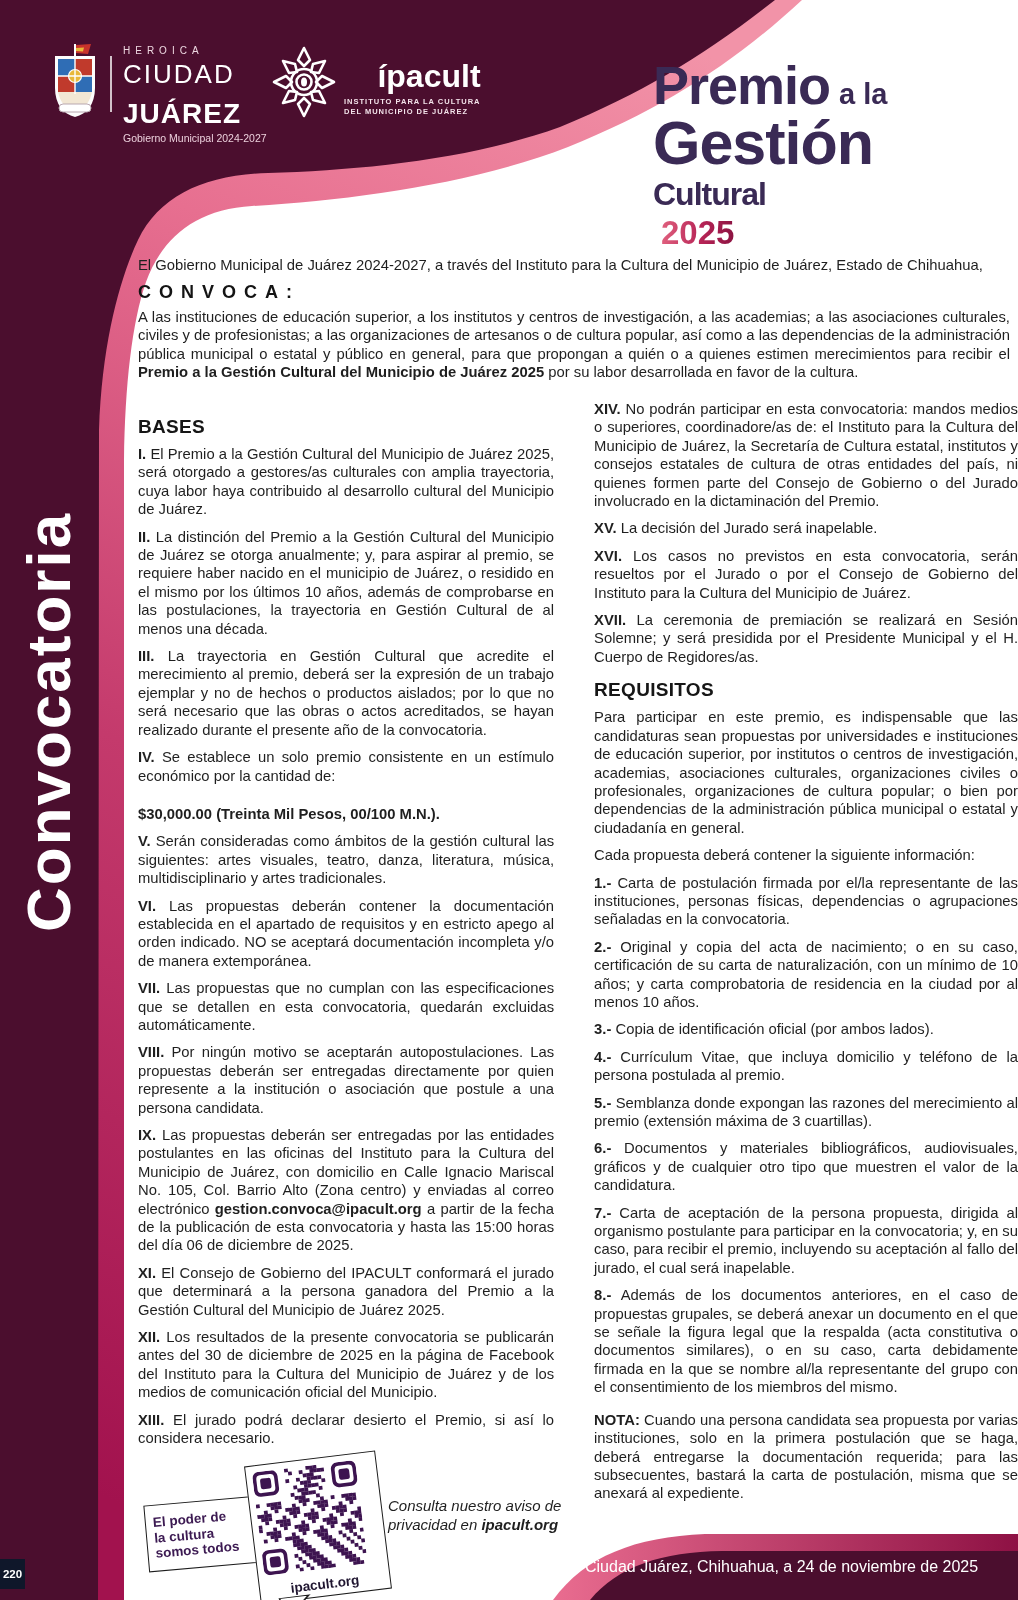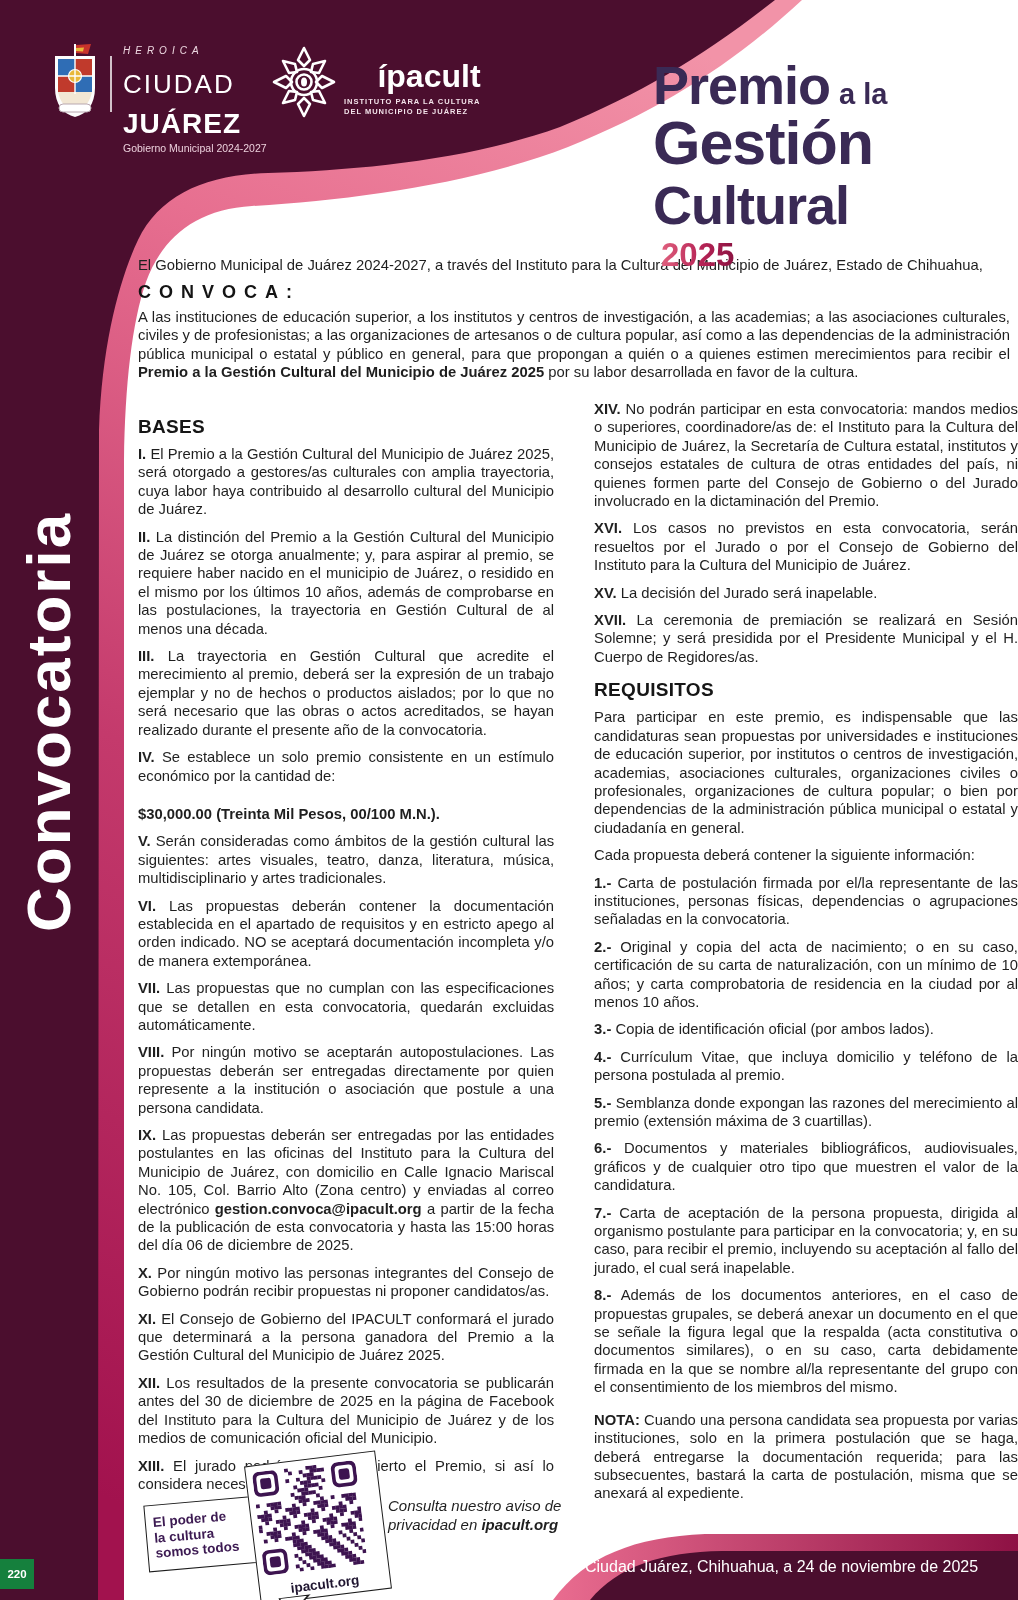--- a/index.html
+++ b/index.html
@@ -3,33 +3,33 @@
 <meta charset="utf-8">
 <style>
   html,body{margin:0;padding:0;background:#888;}
   .page{position:relative;width:1018px;height:1600px;background:#ffffff;overflow:hidden;
         font-family:"Liberation Sans",sans-serif;color:#1f1f1f;margin:0 auto;}
   .bg{position:absolute;left:0;top:0;z-index:0;}
   
   .crest{position:absolute;left:52px;top:44px;z-index:2;}
   .hdr-divider{position:absolute;left:110px;top:56px;width:2px;height:56px;background:rgba(255,255,255,.75);z-index:2;}
   .citytext{position:absolute;left:123px;top:46px;z-index:2;color:#fff;line-height:1;}
-  .heroica{font-size:10px;letter-spacing:5px;color:#eed8e1;margin-bottom:15px;font-style:italic;}
+  .heroica{font-size:10px;letter-spacing:5px;color:#eed8e1;margin-bottom:5px;}
   .ciudad{font-size:26px;letter-spacing:2px;font-weight:400;}
   .juarez{font-size:28px;font-weight:700;letter-spacing:1px;margin-top:13px;}
   .gob{font-size:10.5px;color:#ecd0dc;margin-top:5px;}
   .ipacult{position:absolute;left:272px;top:46px;z-index:2;display:flex;align-items:flex-start;gap:8px;color:#fff;}
   .ipa-name{font-size:32px;font-weight:700;line-height:1;margin-top:14px;text-align:right;}
   .ipa-sub{font-size:7.5px;letter-spacing:1px;line-height:1.35;margin-top:5px;font-weight:700;color:#f3e2ea;}
   .title{position:absolute;left:653px;top:58px;z-index:2;color:#3a2a55;line-height:1;}
   .t1{display:flex;align-items:baseline;}
   .t-premio{font-size:54px;font-weight:700;letter-spacing:-1px;}
   .t-ala{font-size:29px;font-weight:700;margin-left:9px;}
   .t-gestion{font-size:61px;font-weight:700;letter-spacing:-1px;margin-top:1px;}
-  .t-cultural{font-size:54px;font-weight:700;letter-spacing:-1px;margin-top:4px;}
+  .t-cultural{font-size:32px;font-weight:700;letter-spacing:-1px;margin-top:4px;}
   .t-year{font-size:33px;font-weight:700;margin-top:6px;
           background:linear-gradient(90deg,#e0607e,#b72456 55%,#8c1342);
           -webkit-background-clip:text;background-clip:text;color:transparent;width:max-content;margin-left:8px;}
   
   .side-label{position:absolute;left:2px;top:358px;width:92px;height:728px;z-index:2;
               writing-mode:vertical-rl;transform:rotate(180deg);
               display:flex;align-items:center;justify-content:center;
               color:#fff;font-size:62px;font-weight:700;letter-spacing:2px;}
   
   .intro{position:absolute;left:138px;top:256px;width:872px;z-index:1;}
@@ -38,21 +38,21 @@
   .columns{position:absolute;left:138px;top:400px;width:880px;display:flex;gap:40px;z-index:1;}
   .col-left{width:424px;padding-top:16px;}
   .col-right{width:432px;}
   h2.sec{font-size:19px;font-weight:700;margin:0 0 7px;color:#161616;letter-spacing:.3px;}
   h2.sec.req{margin-top:13px;}
   p.item{margin:0 0 9px;font-size:14.8px;line-height:18.4px;text-align:justify;}
   p.item .rn{font-weight:700;}
   .amount{display:block;font-weight:700;margin-top:20px;}
   .bold{font-weight:700;}
   
-  .pagenum{position:absolute;left:0;top:1559px;width:34px;height:30px;background:#15803d;color:#fff;
+  .pagenum{position:absolute;left:0;top:1559px;width:25px;height:30px;background:#0f172a;color:#fff;
            display:flex;align-items:center;justify-content:center;font-size:11.5px;font-weight:700;z-index:3;}
   .slogan-box{position:absolute;left:146px;top:1500px;width:112px;background:#fff;border:1.6px solid #1c1c1c;
               padding:9px 7px;transform:rotate(-5deg);z-index:3;}
   .slogan-box div{font-size:13.5px;font-weight:700;color:#3c1a52;line-height:1.15;}
   .qr-tile{position:absolute;left:252px;top:1458px;width:118px;background:#fff;border:1.6px solid #1c1c1c;
            padding:6px 6px 4px;transform:rotate(-7deg);z-index:4;}
   .qr-tile .tail{position:absolute;left:16px;bottom:-19px;}
   .qr-label{font-size:13.5px;font-weight:700;text-align:center;color:#1f1530;margin-top:4px;}
   .privacy{position:absolute;left:388px;top:1496px;width:192px;font-size:15px;line-height:19px;z-index:2;font-style:italic;}
   .footer-date{position:absolute;left:585px;top:1558px;color:#fff;font-size:16px;z-index:2;}
@@ -156,30 +156,29 @@
       <h2 class="sec">BASES</h2>
       <p class="item"><b class="rn">I.</b> <span>El Premio a la Gestión Cultural del Municipio de Juárez 2025, será otorgado a gestores/as culturales con amplia trayectoria, cuya labor haya contribuido al desarrollo cultural del Municipio de Juárez.</span></p>
       <p class="item"><b class="rn">II.</b> <span>La distinción del Premio a la Gestión Cultural del Municipio de Juárez se otorga anualmente; y, para aspirar al premio, se requiere haber nacido en el municipio de Juárez, o residido en el mismo por los últimos 10 años, además de comprobarse en las postulaciones, la trayectoria en Gestión Cultural de al menos una década.</span></p>
       <p class="item"><b class="rn">III.</b> <span>La trayectoria en Gestión Cultural que acredite el merecimiento al premio, deberá ser la expresión de un trabajo ejemplar y no de hechos o productos aislados; por lo que no será necesario que las obras o actos acreditados, se hayan realizado durante el presente año de la convocatoria.</span></p>
       <p class="item"><b class="rn">IV.</b> <span>Se establece un solo premio consistente en un estímulo económico por la cantidad de:</span><span class="amount">$30,000.00 (Treinta Mil Pesos, 00/100 M.N.).</span></p>
       <p class="item"><b class="rn">V.</b> <span>Serán consideradas como ámbitos de la gestión cultural las siguientes: artes visuales, teatro, danza, literatura, música, multidisciplinario y artes tradicionales.</span></p>
       <p class="item"><b class="rn">VI.</b> <span>Las propuestas deberán contener la documentación establecida en el apartado de requisitos y en estricto apego al orden indicado. NO se aceptará documentación incompleta y/o de manera extemporánea.</span></p>
       <p class="item"><b class="rn">VII.</b> <span>Las propuestas que no cumplan con las especificaciones que se detallen en esta convocatoria, quedarán excluidas automáticamente.</span></p>
       <p class="item"><b class="rn">VIII.</b> <span>Por ningún motivo se aceptarán autopostulaciones. Las propuestas deberán ser entregadas directamente por quien represente a la institución o asociación que postule a una persona candidata.</span></p>
       <p class="item"><b class="rn">IX.</b> <span>Las propuestas deberán ser entregadas por las entidades postulantes en las oficinas del Instituto para la Cultura del Municipio de Juárez, con domicilio en Calle Ignacio Mariscal No. 105, Col. Barrio Alto (Zona centro) y enviadas al correo electrónico </span><span class="bold">gestion.convoca@ipacult.org</span><span> a partir de la fecha de la publicación de esta convocatoria y hasta las 15:00 horas del día 06 de diciembre de 2025.</span></p>
-      <p class="item"><b class="rn">X.</b> <span>Por ningún motivo las personas integrantes del Consejo de Gobierno podrán recibir propuestas ni proponer candidatos/as.</span></p>
       <p class="item"><b class="rn">XI.</b> <span>El Consejo de Gobierno del IPACULT conformará el jurado que determinará a la persona ganadora del Premio a la Gestión Cultural del Municipio de Juárez 2025.</span></p>
       <p class="item"><b class="rn">XII.</b> <span>Los resultados de la presente convocatoria se publicarán antes del 30 de diciembre de 2025 en la página de Facebook del Instituto para la Cultura del Municipio de Juárez y de los medios de comunicación oficial del Municipio.</span></p>
       <p class="item"><b class="rn">XIII.</b> <span>El jurado podrá declarar desierto el Premio, si así lo considera necesario.</span></p>
     </div>
 
     <div class="col-right">
       <p class="item"><b class="rn">XIV.</b> <span>No podrán participar en esta convocatoria: mandos medios o superiores, coordinadore/as de: el Instituto para la Cultura del Municipio de Juárez, la Secretaría de Cultura estatal, institutos y consejos estatales de cultura de otras entidades del país, ni quienes formen parte del Consejo de Gobierno o del Jurado involucrado en la dictaminación del Premio.</span></p>
+      <p class="item"><b class="rn">XV.</b> <span>La decisión del Jurado será inapelable.</span></p>
       <p class="item"><b class="rn">XVI.</b> <span>Los casos no previstos en esta convocatoria, serán resueltos por el Jurado o por el Consejo de Gobierno del Instituto para la Cultura del Municipio de Juárez.</span></p>
-      <p class="item"><b class="rn">XV.</b> <span>La decisión del Jurado será inapelable.</span></p>
       <p class="item"><b class="rn">XVII.</b> <span>La ceremonia de premiación se realizará en Sesión Solemne; y será presidida por el Presidente Municipal y el H. Cuerpo de Regidores/as.</span></p>
 
       <h2 class="sec req">REQUISITOS</h2>
       <p class="item">Para participar en este premio, es indispensable que las candidaturas sean propuestas por universidades e instituciones de educación superior, por institutos o centros de investigación, academias, asociaciones culturales, organizaciones civiles o profesionales, organizaciones de cultura popular; o bien por dependencias de la administración pública municipal o estatal y ciudadanía en general.</p>
       <p class="item">Cada propuesta deberá contener la siguiente información:</p>
       <p class="item"><b class="rn">1.-</b> <span>Carta de postulación firmada por el/la representante de las instituciones, personas físicas, dependencias o agrupaciones señaladas en la convocatoria.</span></p>
       <p class="item"><b class="rn">2.-</b> <span>Original y copia del acta de nacimiento; o en su caso, certificación de su carta de naturalización, con un mínimo de 10 años; y carta comprobatoria de residencia en la ciudad por al menos 10 años.</span></p>
       <p class="item"><b class="rn">3.-</b> <span>Copia de identificación oficial (por ambos lados).</span></p>
       <p class="item"><b class="rn">4.-</b> <span>Currículum Vitae, que incluya domicilio y teléfono de la persona postulada al premio.</span></p>
       <p class="item"><b class="rn">5.-</b> <span>Semblanza donde expongan las razones del merecimiento al premio (extensión máxima de 3 cuartillas).</span></p>

